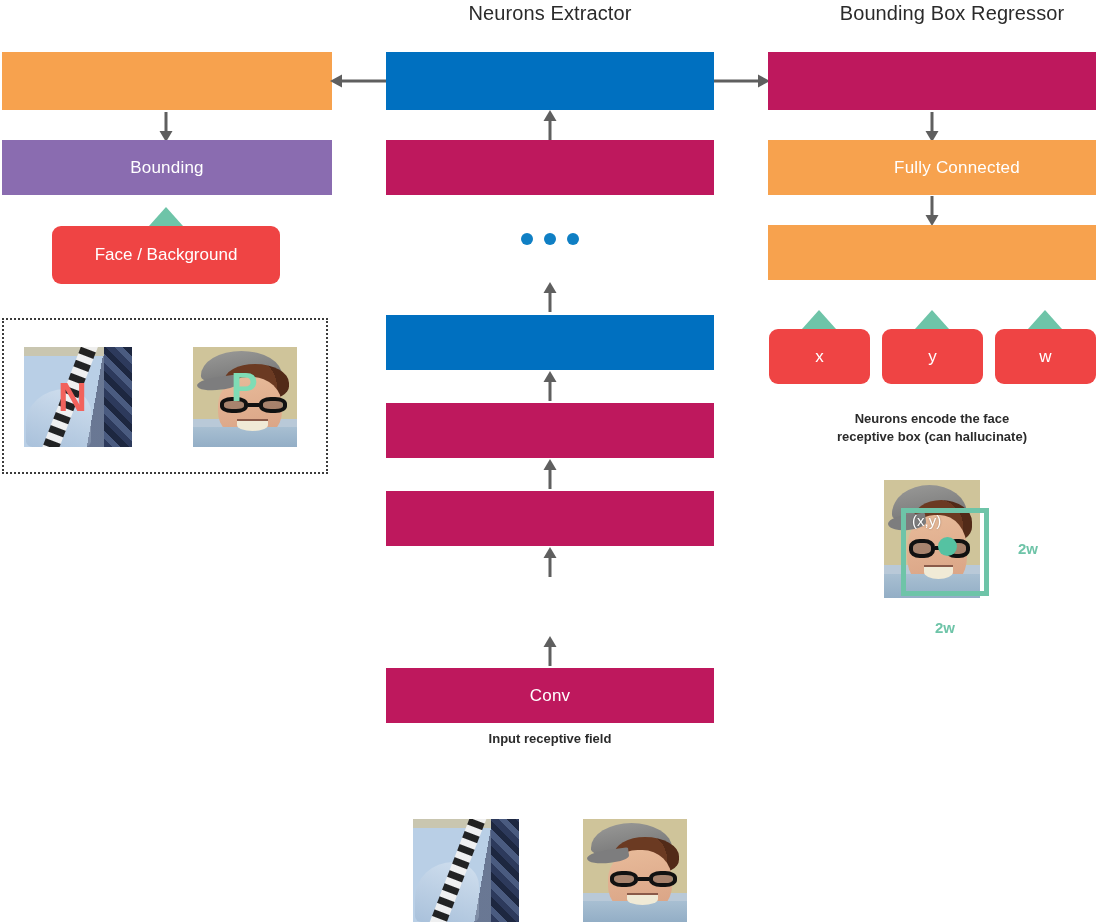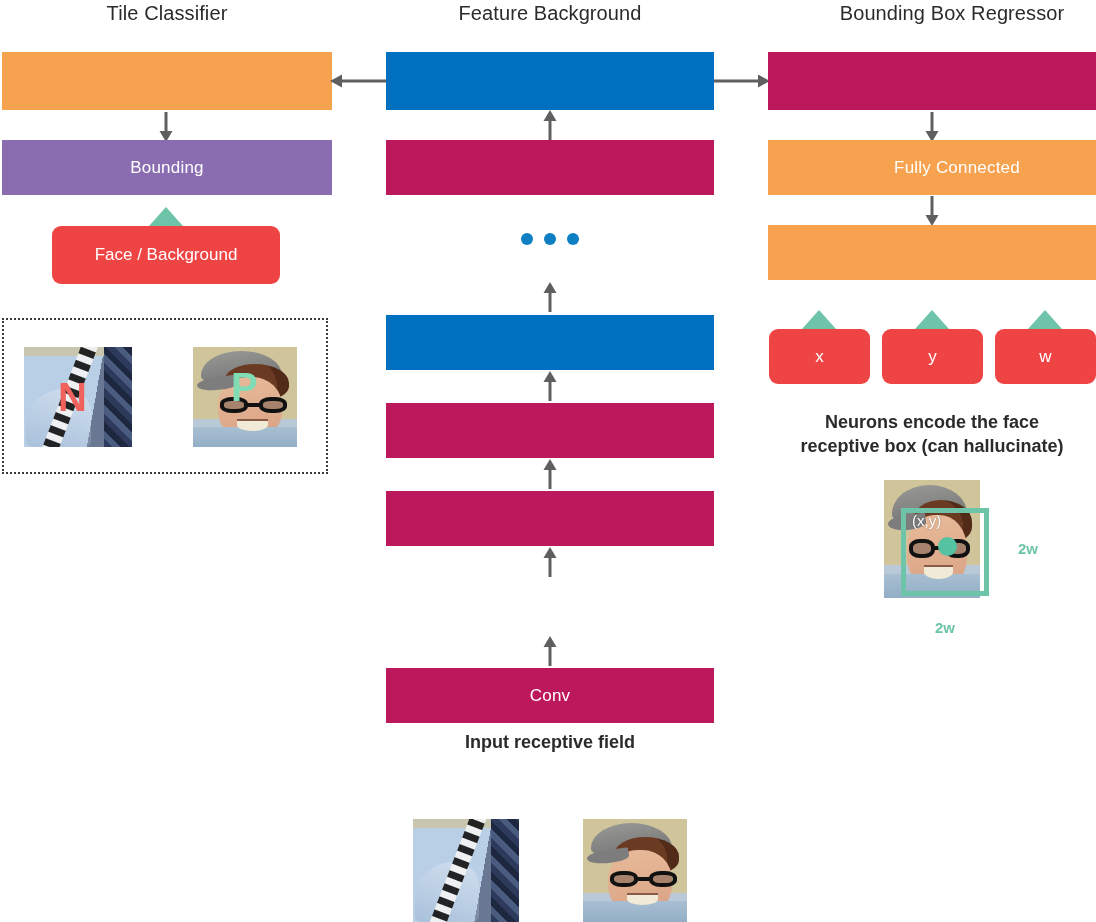--- a/index.html
+++ b/index.html
@@ -247,21 +247,21 @@
     position: absolute;
     font-size: 40px;
     font-weight: 700;
     line-height: 1;
     font-family: "Liberation Sans", sans-serif;
   }
 
   
   .caption {
     position: absolute;
-    font-size: 18px;
+    font-size: 13px;
     font-weight: 700;
     color: #2b2b2b;
     text-align: center;
     line-height: 1.35;
   }
 
   
   #bbox-illu {
     position: absolute;
     left: 884px;
@@ -319,22 +319,21 @@
     border-radius: 50%;
     background: #0f7fc4;
     display: block;
   }
 </style>
 </head>
 <body>
 
 <div class="canvas">
 
-  <div class="col-title" id="title-tile">Tile Classifier</div>
-  <div class="col-title" id="title-feat">Feature Background</div>
+  <div class="col-title" id="title-feat">Neurons Extractor</div>
   <div class="col-title" id="title-bbox">Bounding Box Regressor</div>
 
   <div class="block orange" style="left:2px; top:52px; width:330px; height:58px;"></div>
 
   <div class="arrow-v" style="left:157px; top:112px; height:30px;">
     <svg width="18" height="30" viewBox="0 0 18 30">
       <line x1="9" y1="0" x2="9" y2="22" stroke="#5f5f5f" stroke-width="3"></line>
       <path d="M9 30 L2.5 19 L15.5 19 Z" fill="#5f5f5f"></path>
     </svg>
   </div>

